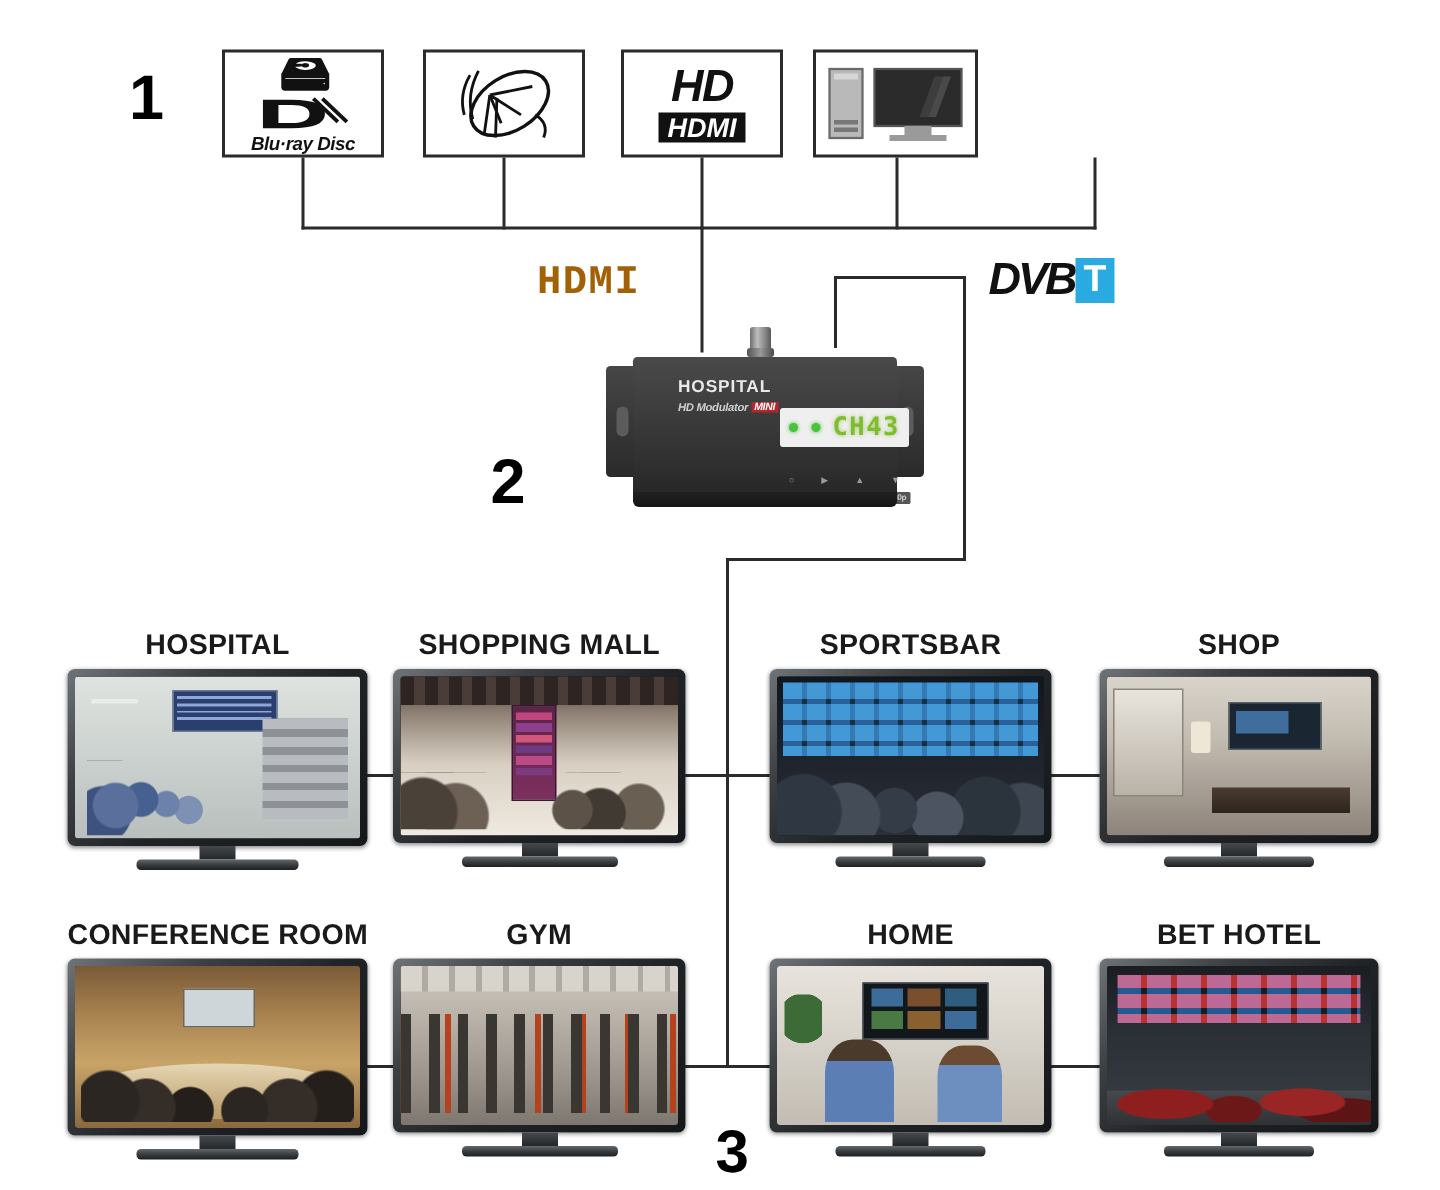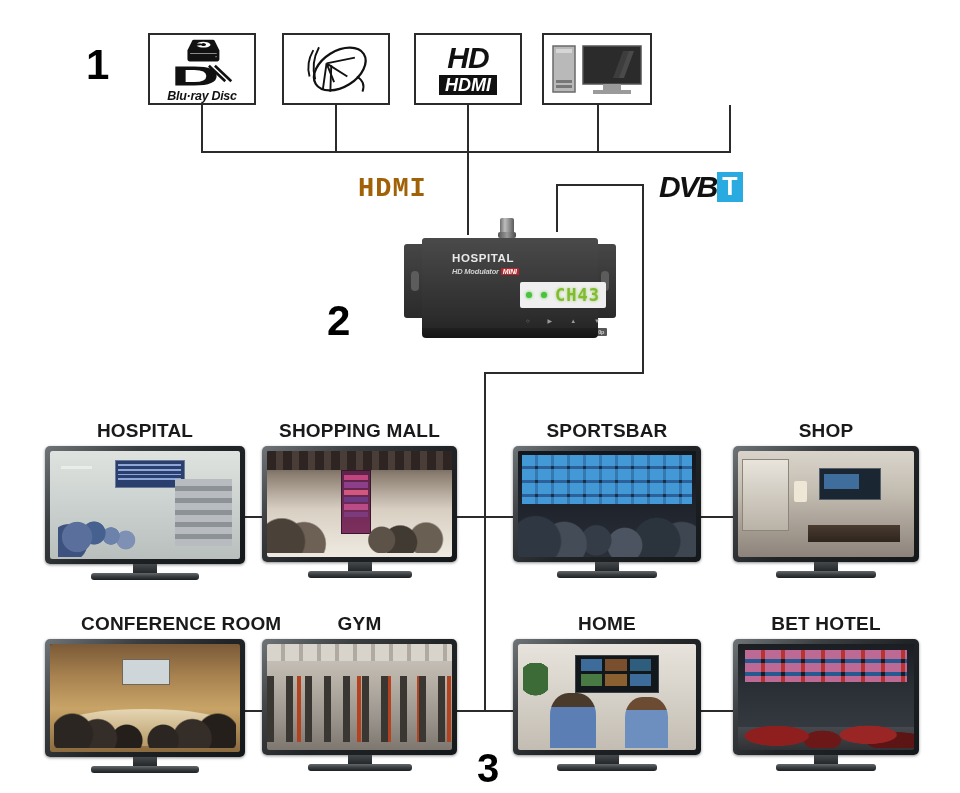--- a/index.html
+++ b/index.html
@@ -74,21 +74,21 @@
            background:#5c5c5c;}
   .dev-base{position:absolute;left:18px;top:96px;width:176px;height:10px;
             border-radius:0 0 4px 4px;
             background:linear-gradient(180deg,#202020,#151515);}
   .dev-brand{position:absolute;left:30px;top:14px;color:#e9e9e9;font-size:11.5px;
              font-weight:bold;letter-spacing:.6px;font-family:"Liberation Sans",sans-serif;}
   .dev-model{position:absolute;left:30px;top:29px;font-size:7.5px;font-weight:bold;
              font-style:italic;color:#d0d0d0;letter-spacing:-.2px;
              display:flex;align-items:center;gap:2px;}
   .dev-model .mod-suffix{background:#b3262c;color:#fff;padding:0 2px;font-size:7px;}
-  .dev-panel{position:absolute;left:98px;top:44px;width:86px;height:26px;
+  .dev-panel{position:absolute;left:98px;top:34px;width:86px;height:26px;
              background:#efefef;border-radius:2px;display:flex;align-items:center;text-align:right;}
   .led{width:6px;height:6px;border-radius:50%;background:#49c23c;
        box-shadow:0 0 3px #49c23c;margin-left:6px;}
   .seg{margin-left:8px;color:#7fbd2e;font-size:17px;font-weight:bold;
        letter-spacing:1px;font-family:"DejaVu Sans Mono",monospace;
        text-shadow:0 0 3px rgba(127,189,46,.7);}
   .dev-btns{position:absolute;left:104px;top:78px;width:74px;height:9px;
             display:flex;justify-content:space-between;align-items:center;}
   .dev-btns span{font-size:6px;color:#9a9a9a;}
   .dev-badges{position:absolute;left:126px;top:90px;display:flex;gap:4px;
@@ -408,21 +408,21 @@
             </div>
           <div class="lay sideboard"></div>
         </div>
       </div>
     </div>
     <div class="tv-neck" style="top:142px;"></div>
     <div class="tv-foot" style="top:151px;width:100px;"></div>
   </div>
 
   <div class="tv" style="left:45px;top:613px;width:200px;">
-    <div class="tv-label" style="top:0;margin-left:36px;">CONFERENCE ROOM</div>
+    <div class="tv-label" style="top:0;">CONFERENCE ROOM</div>
     <div class="tv-frame" style="top:26px;width:200px;height:118px;">
       <div class="tv-screen">
         <div class="sc conf">
           <div class="lay scr"></div>
           <div class="lay table"></div>
           <div class="lay chairs"></div>
         </div>
       </div>
     </div>
     <div class="tv-neck" style="top:144px;"></div>

